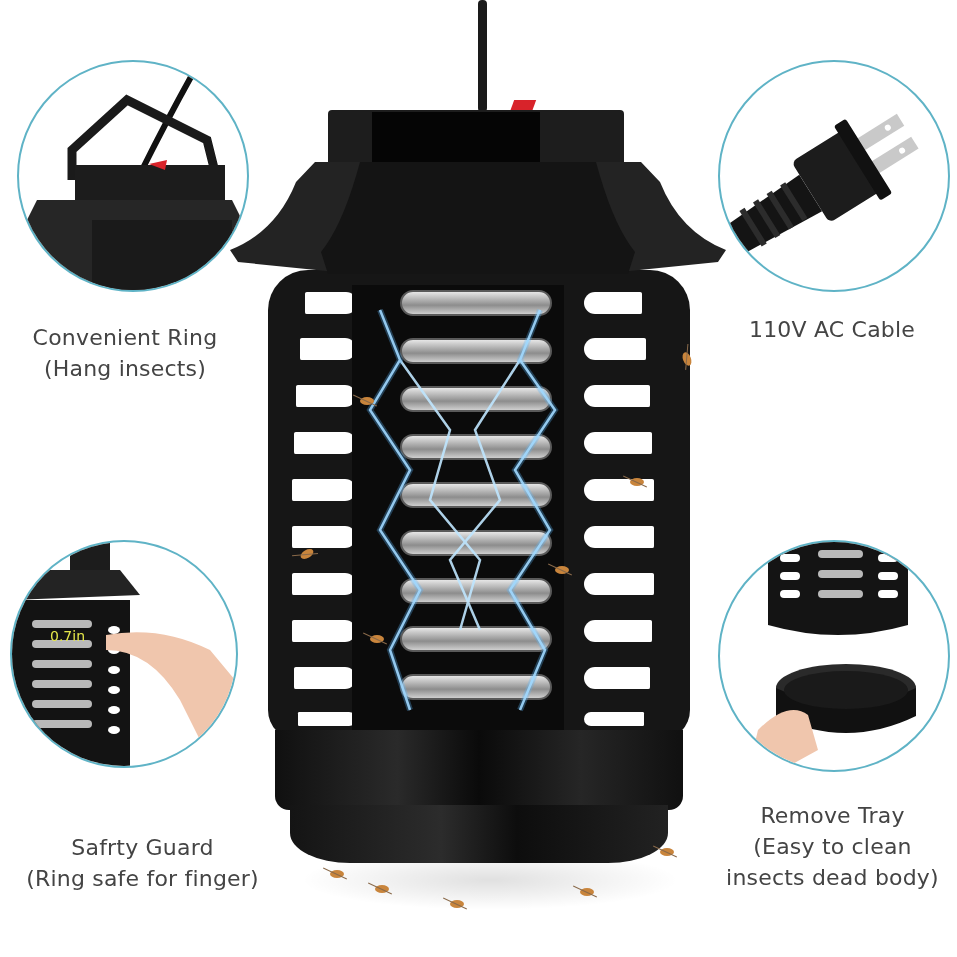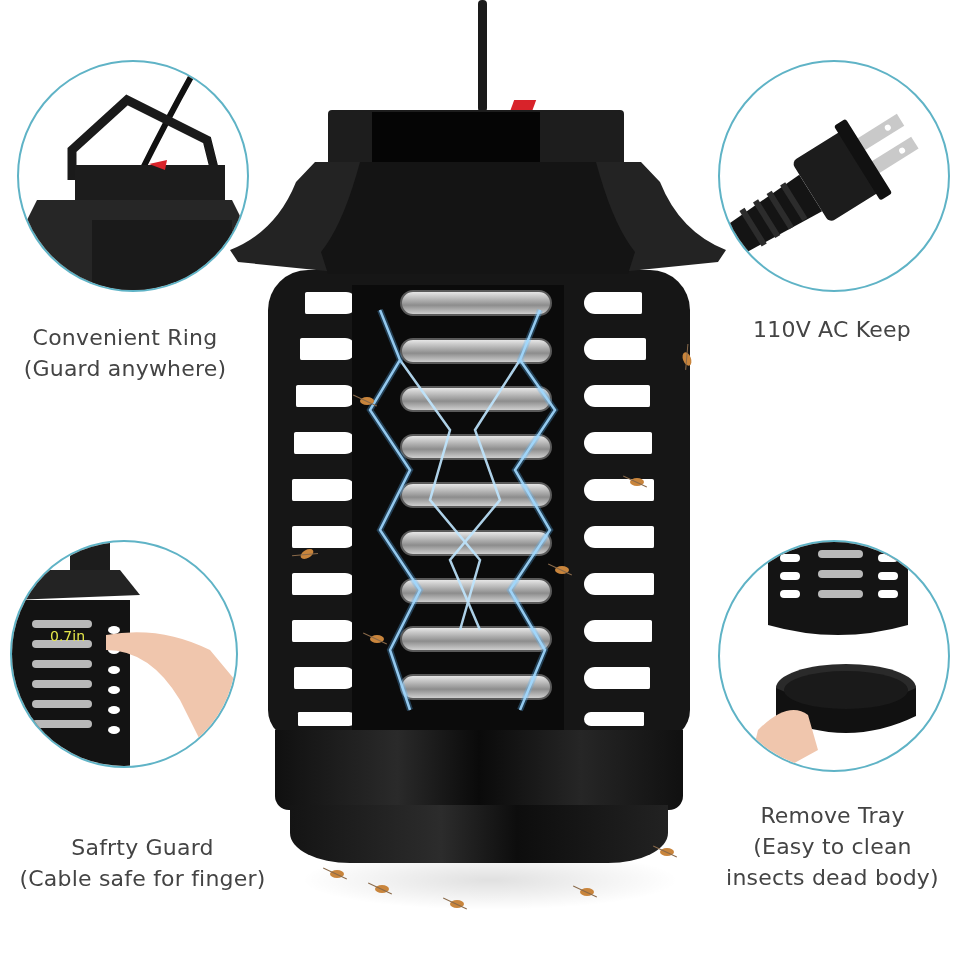--- a/index.html
+++ b/index.html
@@ -132,21 +132,21 @@
       <path d="M175 15 Q150 60 125 110" stroke="#111" stroke-width="6" fill="none"></path>
       <path d="M55 120 L55 90 L110 40 L190 80 L200 120" stroke="#1a1a1a" stroke-width="9" fill="none"></path>
       <rect x="58" y="105" width="150" height="40" fill="#1c1c1c"></rect>
       <path d="M132 104 L150 100 L148 110 Z" fill="#d8232a"></path>
       <path d="M20 140 L215 140 L235 180 L235 232 L0 232 L0 180 Z" fill="#262626"></path>
       <rect x="75" y="160" width="140" height="70" fill="#1a1a1a"></rect>
     </svg>
   </div>
   <div class="caption" style="left:0px;top:322px;width:250px;">
     <span>Convenient Ring</span>
-    <span>(Guard anywhere)</span>
+    <span>(Hang insects)</span>
   </div>
 
   <div class="feature-circle" style="left:718px;top:60px;width:232px;height:232px;">
     <svg width="232" height="232" viewBox="0 0 232 232" style="position:absolute;left:-2px;top:-2px;">
       <g transform="rotate(-32 120 120)">
         <rect x="150" y="95" width="55" height="14" fill="#c9c9c9"></rect>
         <rect x="150" y="122" width="55" height="14" fill="#c9c9c9"></rect>
         <circle cx="190" cy="102" r="3" fill="#fff"></circle>
         <circle cx="190" cy="129" r="3" fill="#fff"></circle>
         <rect x="90" y="80" width="65" height="72" rx="6" fill="#1c1c1c"></rect>
@@ -155,21 +155,21 @@
         <g fill="#2c2c2c">
             <rect x="20" y="94" width="6" height="42"></rect>
             <rect x="36" y="94" width="6" height="42"></rect>
             <rect x="52" y="94" width="6" height="42"></rect>
             <rect x="68" y="94" width="6" height="42"></rect>
           </g>
       </g>
     </svg>
   </div>
   <div class="caption" style="left:707px;top:314px;width:250px;">
-    <span>110V AC Keep</span>
+    <span>110V AC Cable</span>
   </div>
 
   <div class="feature-circle" style="left:10px;top:540px;width:228px;height:228px;">
     <svg width="228" height="228" viewBox="0 0 228 228" style="position:absolute;left:-2px;top:-2px;">
       <rect x="60" y="0" width="40" height="30" fill="#1c1c1c"></rect>
       <path d="M0 30 L110 30 L130 55 L0 60 Z" fill="#232323"></path>
       <rect x="0" y="60" width="120" height="170" fill="#131313"></rect>
       <g fill="#b9b9b9">
         <rect x="22" y="80" width="60" height="8" rx="4"></rect>
           <rect x="22" y="100" width="60" height="8" rx="4"></rect>
@@ -185,21 +185,21 @@
           <ellipse cx="104" cy="150" rx="6" ry="4"></ellipse>
         <ellipse cx="104" cy="170" rx="6" ry="4"></ellipse>
           <ellipse cx="104" cy="190" rx="6" ry="4"></ellipse>
       </g>
       <path d="M96 95 Q150 85 200 110 L225 140 L225 210 L190 200 L170 160 Q140 110 96 110 Z" fill="#f0c6ad"></path>
     </svg>
     <div class="label-07" style="left:38px;top:86px;">0.7in</div>
   </div>
   <div class="caption" style="left:0px;top:832px;width:285px;">
     <span>Safrty Guard</span>
-    <span>(Cable safe for finger)</span>
+    <span>(Ring safe for finger)</span>
   </div>
 
   <div class="feature-circle" style="left:718px;top:540px;width:232px;height:232px;">
     <svg width="232" height="232" viewBox="0 0 232 232" style="position:absolute;left:-2px;top:-2px;">
       <path d="M50 0 L190 0 L190 85 Q120 105 50 85 Z" fill="#141414"></path>
       <g fill="#fff">
         <rect x="62" y="14" width="20" height="8" rx="4"></rect>
           <rect x="62" y="32" width="20" height="8" rx="4"></rect>
           <rect x="62" y="50" width="20" height="8" rx="4"></rect>
         <rect x="160" y="14" width="20" height="8" rx="4"></rect>

